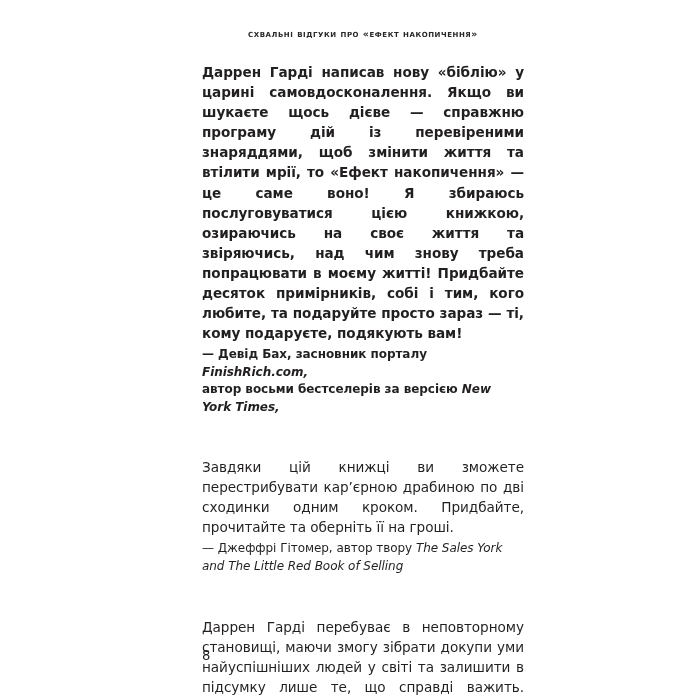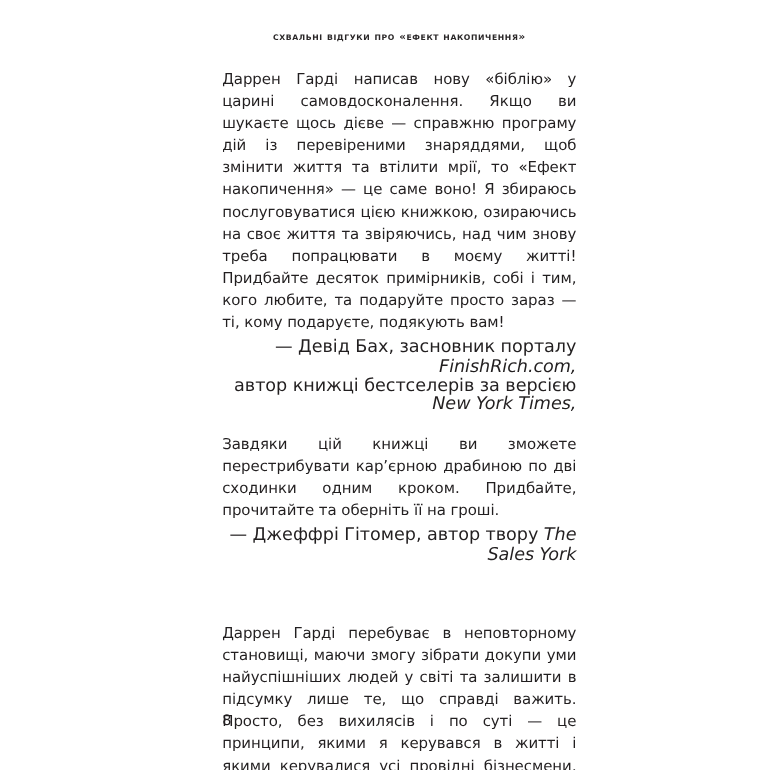--- a/index.html
+++ b/index.html
@@ -62,35 +62,35 @@
     line-height: 20.1px;
     text-align: justify;
     text-justify: inter-word;
     hyphens: manual;
     color: #221f20;
     letter-spacing: -0.05px;
   }
 
   .attribution {
     margin: 3px 0 0 0;
-    font-size: 16px;
+    font-size: 12px;
     line-height: 17.4px;
-    text-align: right;
+    text-align: left;
     color: #221f20;
     letter-spacing: -0.05px;
   }
 
   .attribution em,
   .quote-body em {
     font-style: italic;
   }
 
   
-  .block-1 { margin-bottom: 18px; }
-  .block-2 { margin-bottom: 54px; }
+  .block-1 { margin-bottom: 41px; font-weight: bold; }
+  .block-2 { margin-bottom: 42px; }
 
   
   .folio {
     position: absolute;
     left: 190px;
     top: 648px;
     font-size: 13.2px;
     color: #221f20;
   }
 </style>
@@ -100,28 +100,29 @@
 <div class="page">
 
   <div class="running-head">Схвальні відгуки про «Ефект накопичення»</div>
 
   <div class="column">
 
     <div class="quote-block block-1">
       <p class="quote-body" style="text-align: justify;">Даррен Гарді написав нову «біблію» у царині самовдосконалення. Якщо ви шукаєте щось дієве — справжню програму дій із перевіреними знаряддями, щоб змінити життя та втілити мрії, то «Ефект накопичення» — це саме воно! Я збираюсь послуговуватися цією книжкою, озираючись на своє життя та звіряючись, над чим знову треба попрацювати в моєму житті! Придбайте десяток примірників, собі і тим, кого любите, та подаруйте просто зараз — ті, кому подаруєте, подякують вам!</p>
       <div class="attribution-group">
           <p class="attribution"><span>— Девід Бах, засновник порталу </span><em>FinishRich.com,</em></p>
-          <p class="attribution" style="margin-top: 0px;"><span>автор книжці бестселерів за версією </span><em>New York Times,</em></p>
+          <p class="attribution" style="margin-top: 0px;"><span>автор восьми бестселерів за версією </span><em>New York Times,</em></p>
         </div>
     </div>
 
     <div class="quote-block block-2">
       <p class="quote-body" style="text-align: justify;">Завдяки цій книжці ви зможете перестрибувати кар’єрною драбиною по дві сходинки одним кроком. Придбайте, прочитайте та оберніть її на гроші.</p>
       <div class="attribution-group">
           <p class="attribution"><span>— Джеффрі Гітомер, автор твору </span><em>The Sales York</em></p>
+          <p class="attribution" style="margin-top: 0px;"><em>and The Little Red Book of Selling</em></p>
         </div>
     </div>
 
     <div class="quote-block">
       <p class="quote-body" style="text-align: justify;">Даррен Гарді перебуває в неповторному становищі, маючи змогу зібрати докупи уми найуспішніших людей у світі та залишити в підсумку лише те, що справді важить. Просто, без вихилясів і по суті — це принципи, якими я керувався в житті і якими керувалися усі провідні бізнесмени, яких я знаю. Книжка покаже вам шлях до ще більшого успіху, щастя і самоствердження.</p>
 
     </div>
 
   </div>
 

